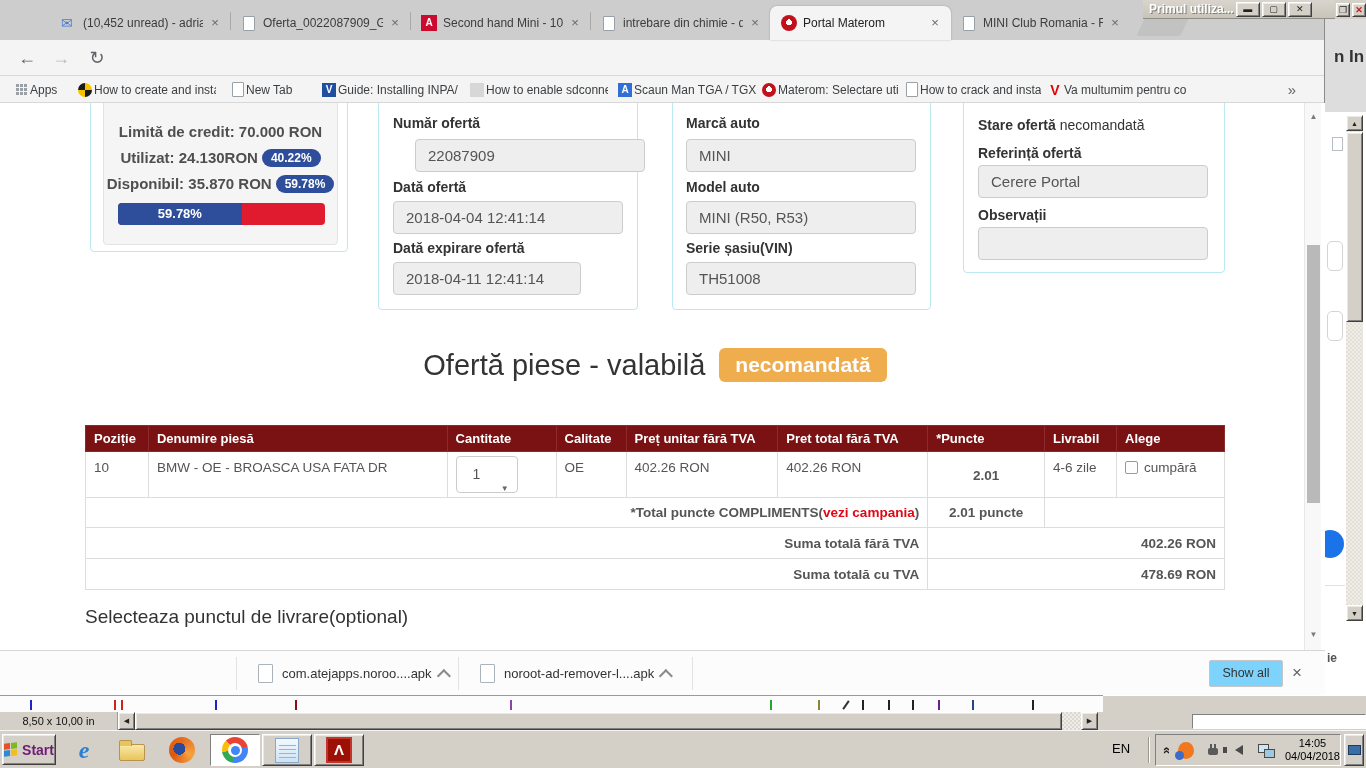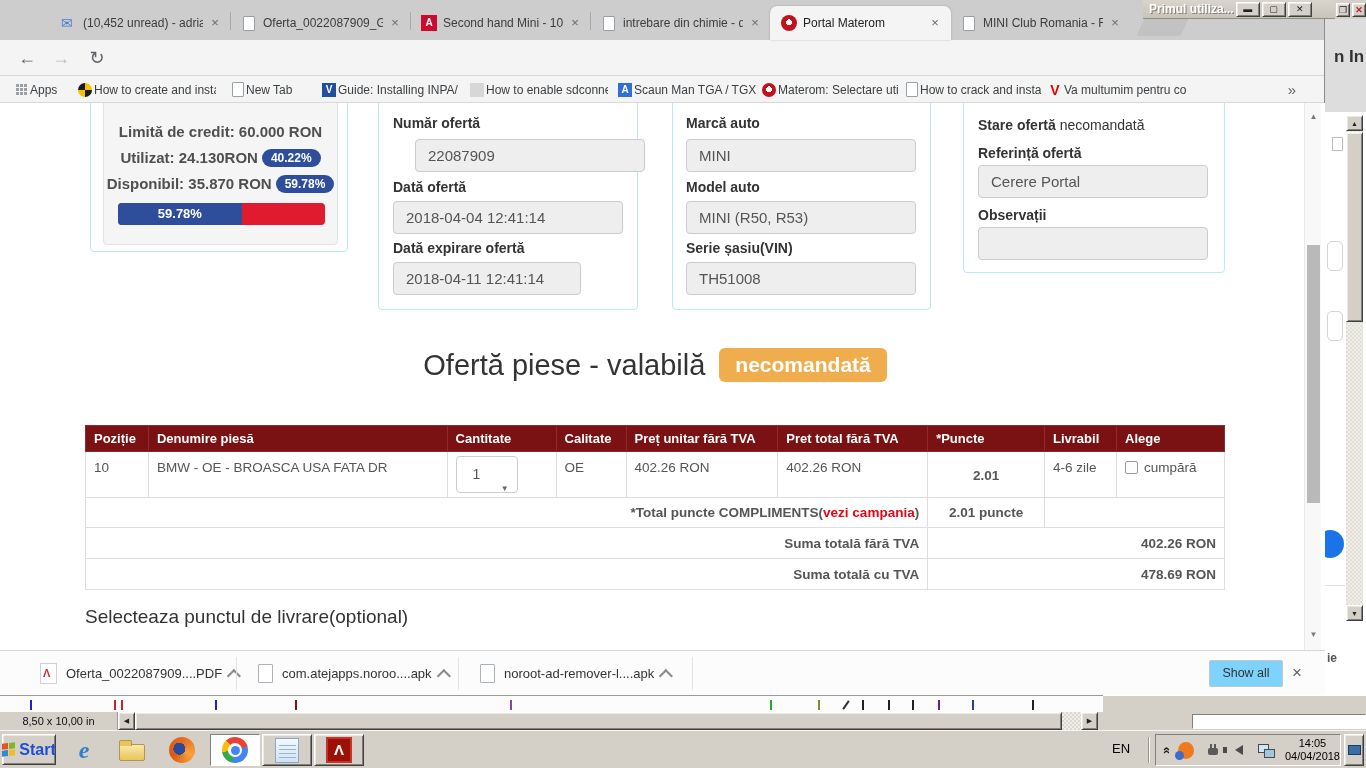--- a/index.html
+++ b/index.html
@@ -188,21 +188,21 @@
   .show-all { position:absolute; left:1209px; top:9px; width:74px; height:27px; background:#7dd3fc;
               border:1px solid #c6c6c6; border-radius:2px; font-size:12.5px; color:#333; text-align:center;
               line-height:25px; }
   .shelf-close { position:absolute; left:1292px; top:12px; font-size:17px; color:#5f6368; }
 
   
   .taskbar { position:absolute; left:0; top:730px; width:1366px; height:38px; background:#d4d0c8;
              border-top:1px solid #f6f5f2; z-index:50; }
   .start-btn { position:absolute; left:2px; top:3px; width:54px; height:31px; display:flex;
                align-items:center; justify-content:center; gap:4px; }
-  .start-label { font-size:16px; font-weight:bold; color:#1d4ed8; }
+  .start-label { font-size:14px; font-weight:bold; color:#701a75; }
   .winflag { width:14px; height:13px; display:grid; grid-template-columns:6px 6px; gap:1px;
              transform:skewY(-6deg); }
   .winflag i:nth-child(1){background:#e4522c;} .winflag i:nth-child(2){background:#7eb822;}
   .winflag i:nth-child(3){background:#2c8bd4;} .winflag i:nth-child(4){background:#f4bb22;}
   .ql { position:absolute; top:4px; width:36px; height:30px; display:flex; align-items:center;
         justify-content:center; }
   .task-btn { position:absolute; top:3px; width:50px; height:32px; display:flex; align-items:center;
               justify-content:center; }
   .task-btn.pressed { background:#fff; border:1px solid; border-color:#808080 #fff #fff #808080; }
   .ie-e { font-size:24px; font-style:italic; font-weight:bold; color:#2f7fd0;
@@ -431,21 +431,21 @@
         <span class="bm-label">Va multumim pentru co</span>
       </div>
       <span class="bm-overflow">»</span>
     </div>
 
     <div class="viewport">
 
       <div class="panel" style="left:90px;width:258px;height:159px;"></div>
       <div class="credit-well"></div>
       <div class="credit-line" style="top:20px;">
-        <span>Limită de credit: 60.000 RON</span>
+        <span>Limită de credit: 70.000 RON</span>
       </div>
       <div class="credit-line" style="top:46px;">
         <span>Utilizat: 24.130RON</span><span class="pill">40.22%</span>
       </div>
       <div class="credit-line" style="top:72px;">
         <span>Disponibil: 35.870 RON</span><span class="pill">59.78%</span>
       </div>
       <div class="progress">
         <div class="progress-fill" style="width: 59.78%;">59.78%</div>
       </div>
@@ -543,25 +543,20 @@
       <div class="delivery-heading">Selecteaza punctul de livrare(optional)</div>
 
       <div class="page-scrollbar">
         <div class="ps-arrow" style="top:6px;">▲</div>
         <div class="ps-thumb"></div>
         <div class="ps-arrow" style="top:524px;">▼</div>
       </div>
     </div>
 
     <div class="shelf">
-      <div class="dl-item" style="left:40px;">
-        <span class="pdf-ico"></span>
-        <span class="dl-name">Oferta_0022087909....PDF</span>
-        <span class="dl-caret"></span>
-      </div>
       <div class="dl-sep" style="left:236px;"></div>
       <div class="dl-item" style="left:258px;">
         <span class="apk-ico"></span>
         <span class="dl-name">com.atejapps.noroo....apk</span>
         <span class="dl-caret"></span>
       </div>
       <div class="dl-sep" style="left:458px;"></div>
       <div class="dl-item" style="left:480px;">
         <span class="apk-ico"></span>
         <span class="dl-name">noroot-ad-remover-l....apk</span>

